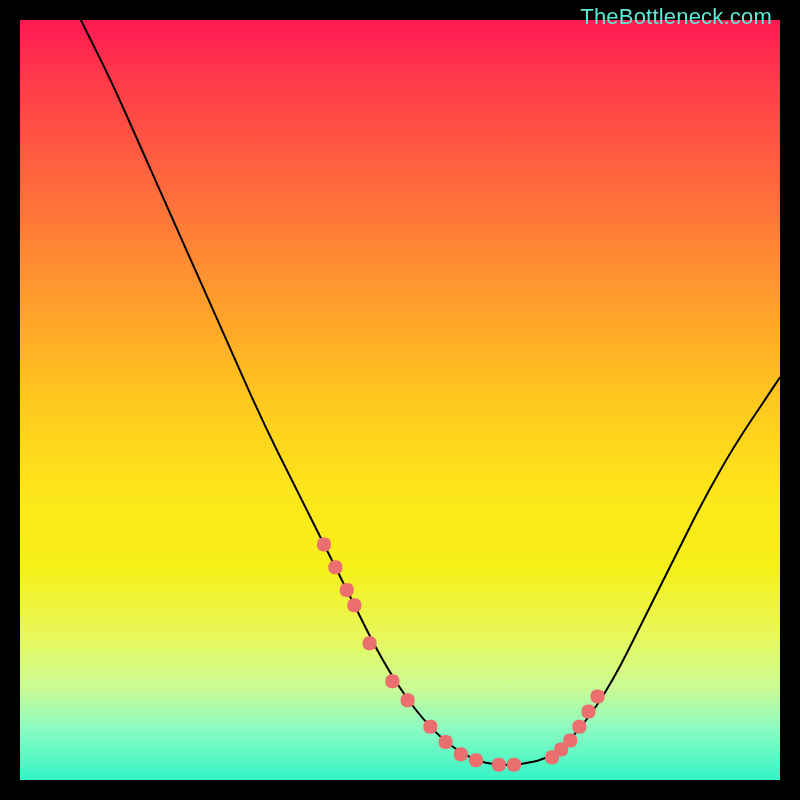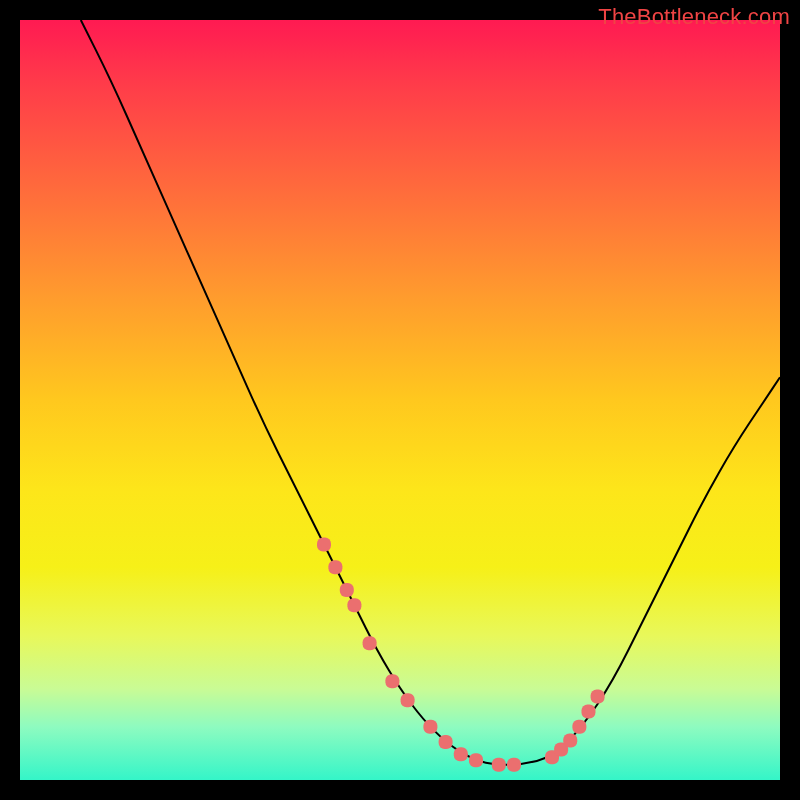--- a/index.html
+++ b/index.html
@@ -26,22 +26,22 @@
       #fde61a 62%,
       #f6f018 72%,
       #e8f85a 81%,
       #c9fb95 88%,
       #8efbc0 93%,
       #34f5c8 100%);
   }
   .watermark {
     position: absolute;
     top: 4px;
-    right: 10px;
-    color: #ef4444;
+    right: 28px;
+    color: #5eead4;
     font-size: 22px;
     font-weight: 500;
     letter-spacing: 0.2px;
     z-index: 5;
   }
   svg.plot {
     position: absolute;
     left: 20px;
     top: 20px;
     width: 760px;

